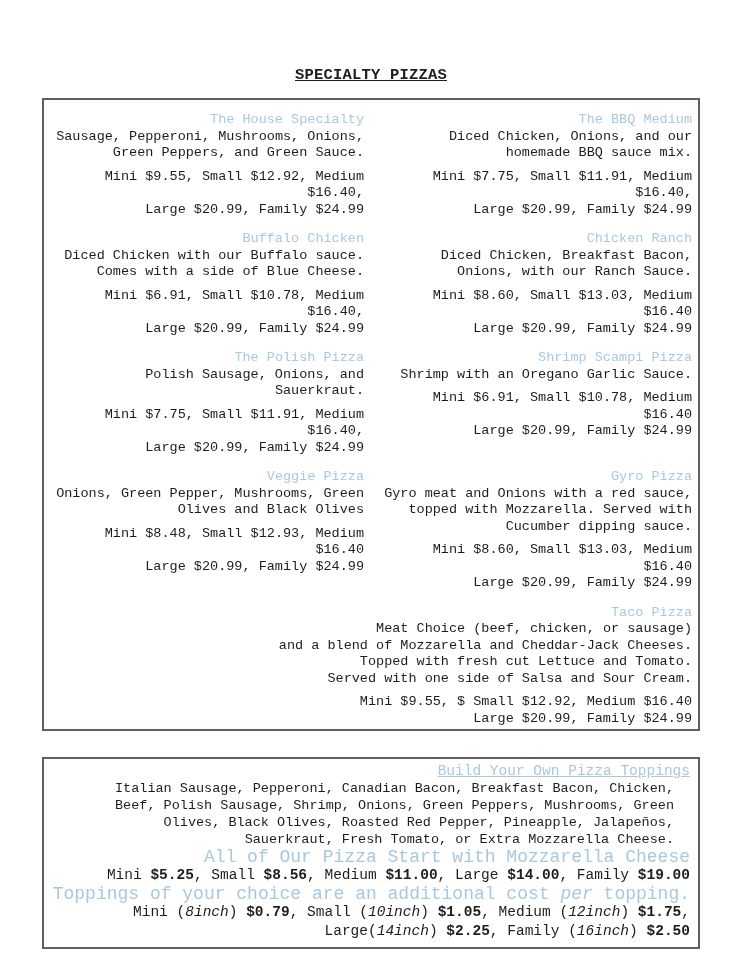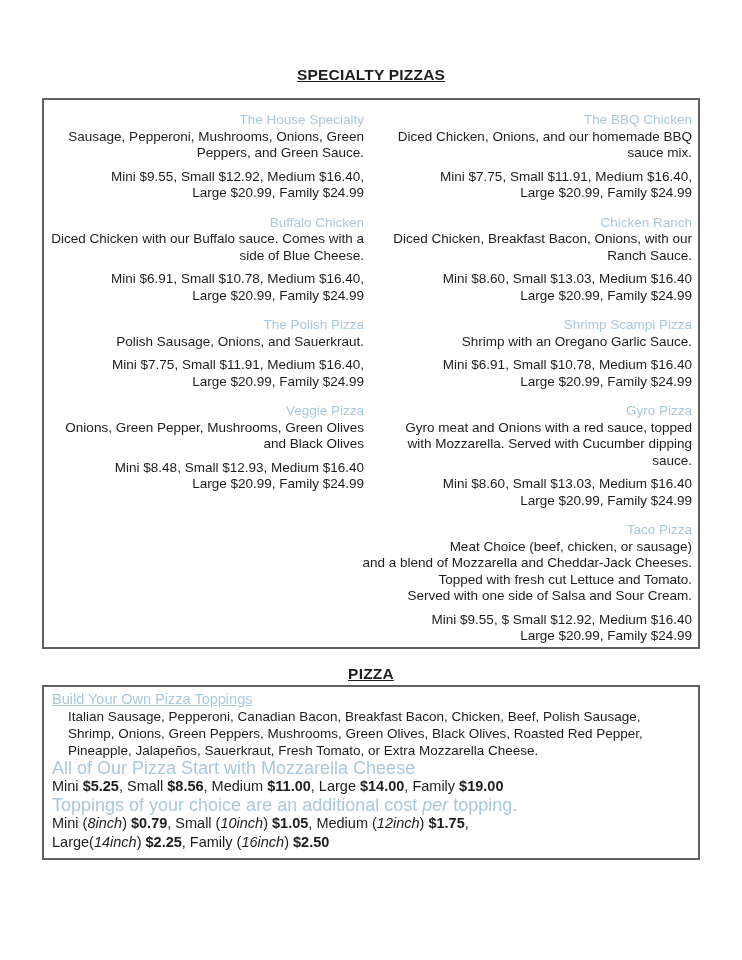--- a/index.html
+++ b/index.html
@@ -8,20 +8,21 @@
     background: #ffffff;
     font-family: "Liberation Sans", "DejaVu Sans", sans-serif;
     color: #1d1d1d;
   }
   .page {
     width: 742px;
     height: 960px;
     background: #ffffff;
     box-sizing: border-box;
     overflow: hidden;
+    font-family: Liberation Mono, monospace;
   }
   .section-title {
     margin: 0;
     padding-top: 66px;
     text-align: center;
     font-size: 15.5px;
     font-weight: bold;
     letter-spacing: 0.2px;
   }
   .section-title span { text-decoration: underline; }
@@ -55,23 +56,23 @@
   .idesc {
     color: #1d1d1d;
   }
   .iprices {
     margin-top: 7px;
   }
   .taco-cell {
     margin-top: 13px;
   }
   .pizza-box {
-    margin-top: 2px;
+    margin-top: 26px;
     padding: 3px 8px 6px 8px;
-    text-align: left;
+    text-align: right;
   }
   .build-title {
     color: var(--accent, #a9c8de);
     font-size: 14.5px;
     line-height: 18px;
     text-decoration: underline;
   }
   .toppings-par {
     font-size: 13.5px;
     line-height: 17px;
@@ -100,21 +101,21 @@
       <div class="cell">
         <div class="iname">The House Specialty</div>
         <div class="idesc">Sausage, Pepperoni, Mushrooms, Onions, Green Peppers, and Green Sauce.</div>
         <div class="iprices">
           <div>Mini $9.55, Small $12.92, Medium $16.40,</div>
           <div>Large $20.99, Family $24.99</div>
         </div>
       </div>
 
       <div class="cell">
-        <div class="iname">The BBQ Chicken</div>
+        <div class="iname">The BBQ Medium</div>
         <div class="idesc">Diced Chicken, Onions, and our homemade BBQ sauce mix.</div>
         <div class="iprices">
           <div>Mini $7.75, Small $11.91, Medium $16.40,</div>
           <div>Large $20.99, Family $24.99</div>
         </div>
       </div>
 
       <div class="cell">
         <div class="iname">Buffalo Chicken</div>
         <div class="idesc">Diced Chicken with our Buffalo sauce. Comes with a side of Blue Cheese.</div>
@@ -179,21 +180,20 @@
         <div>Topped with fresh cut Lettuce and Tomato.</div>
         <div>Served with one side of Salsa and Sour Cream.</div>
       </div>
       <div class="iprices">
         <div>Mini $9.55, $ Small $12.92, Medium $16.40</div>
         <div>Large $20.99, Family $24.99</div>
       </div>
     </div>
   </div>
 
-  <h1 class="section-title pizza-heading"><span>PIZZA</span></h1>
 
   <div class="box pizza-box">
     <div class="build-title">Build Your Own Pizza Toppings</div>
     <div class="toppings-par">Italian Sausage, Pepperoni, Canadian Bacon, Breakfast Bacon, Chicken, Beef, Polish Sausage, Shrimp, Onions, Green Peppers, Mushrooms, Green Olives, Black Olives, Roasted Red Pepper, Pineapple, Jalapeños, Sauerkraut, Fresh Tomato, or Extra Mozzarella Cheese.</div>
     <div class="accent-line">All of Our Pizza Start with Mozzarella Cheese</div>
     <div class="price-big"><span>Mini </span><span style="font-weight: bold;">$5.25</span><span>, Small </span><span style="font-weight: bold;">$8.56</span><span>, Medium </span><span style="font-weight: bold;">$11.00</span><span>, Large </span><span style="font-weight: bold;">$14.00</span><span>, Family </span><span style="font-weight: bold;">$19.00</span></div>
     <div class="accent-line"><span>Toppings of your choice are an additional cost </span><span style="font-style: italic;">per</span><span> topping.</span></div>
     <div class="price-big"><span>Mini (</span><span style="font-style: italic;">8inch</span><span>) </span><span style="font-weight: bold;">$0.79</span><span>, Small (</span><span style="font-style: italic;">10inch</span><span>) </span><span style="font-weight: bold;">$1.05</span><span>, Medium (</span><span style="font-style: italic;">12inch</span><span>) </span><span style="font-weight: bold;">$1.75</span><span>,</span></div>
     <div class="price-big"><span>Large(</span><span style="font-style: italic;">14inch</span><span>) </span><span style="font-weight: bold;">$2.25</span><span>, Family (</span><span style="font-style: italic;">16inch</span><span>) </span><span style="font-weight: bold;">$2.50</span></div>
   </div>

